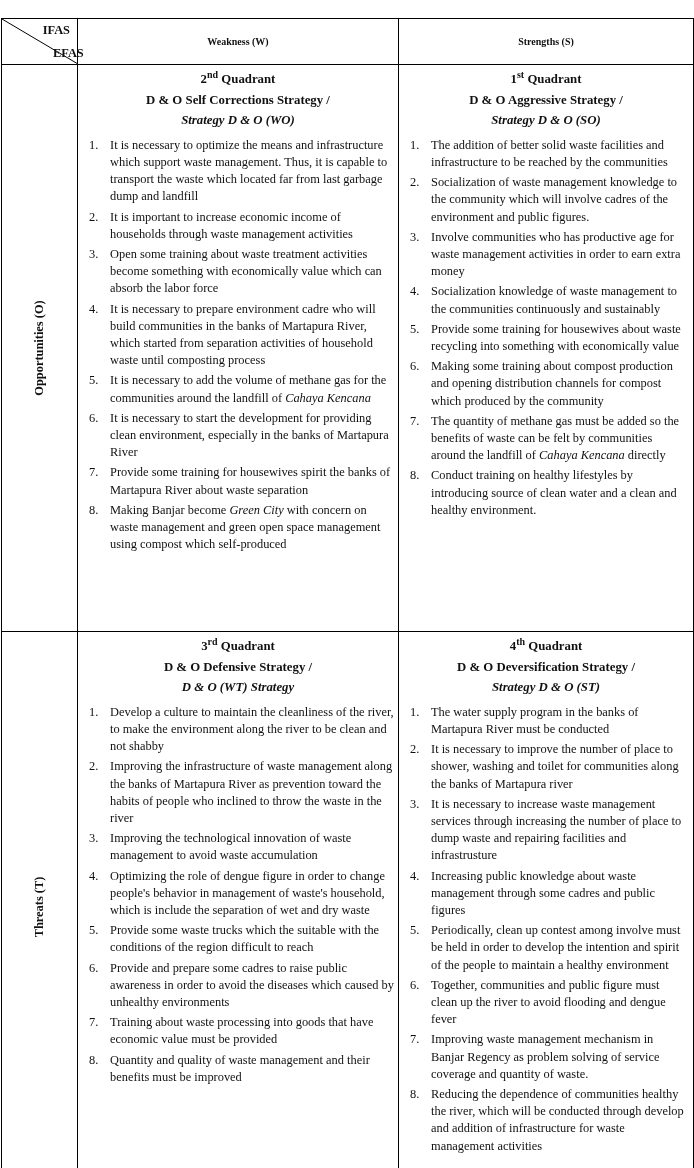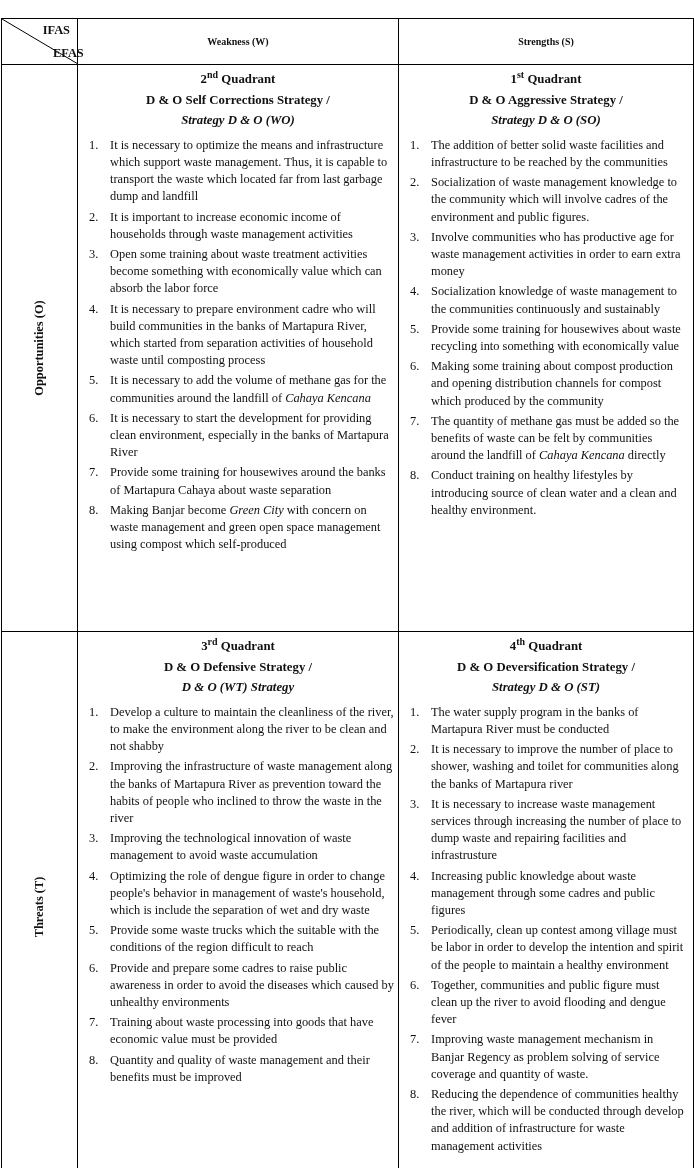--- a/index.html
+++ b/index.html
@@ -147,21 +147,21 @@
             <div>D &amp; O Self Corrections Strategy /</div>
             <div class="ital">Strategy D &amp; O (WO)</div>
           </div>
           <ol class="items">
             <li><span class="num">1.</span><span>It is necessary to optimize the means and infrastructure which support waste management. Thus, it is capable to transport the waste which located far from last garbage dump and landfill</span></li>
             <li><span class="num">2.</span><span>It is important to increase economic income of households through waste management activities</span></li>
             <li><span class="num">3.</span><span>Open some training about waste treatment activities become something with economically value which can absorb the labor force</span></li>
             <li><span class="num">4.</span><span>It is necessary to prepare environment cadre who will build communities in the banks of Martapura River, which started from separation activities of household waste until composting process</span></li>
             <li><span class="num">5.</span><span>It is necessary to add the volume of methane gas for the communities around the landfill of </span><span class="it">Cahaya Kencana</span></li>
             <li><span class="num">6.</span><span>It is necessary to start the development for providing clean environment, especially in the banks of Martapura River</span></li>
-            <li><span class="num">7.</span><span>Provide some training for housewives around the banks of Martapura Cahaya about waste separation</span></li>
+            <li><span class="num">7.</span><span>Provide some training for housewives spirit the banks of Martapura River about waste separation</span></li>
             <li><span class="num">8.</span><span>Making Banjar become </span><span class="it">Green City</span><span> with concern on waste management and green open space management using compost which self-produced</span></li>
           </ol>
         </td>
     <td class="cell-s">
           <div class="quad-title">
             <div><span>1</span><sup>st</sup><span> Quadrant</span></div>
             <div>D &amp; O Aggressive Strategy /</div>
             <div class="ital">Strategy D &amp; O (SO)</div>
           </div>
           <ol class="items">
@@ -202,21 +202,21 @@
           <div class="quad-title">
             <div><span>4</span><sup>th</sup><span> Quadrant</span></div>
             <div>D &amp; O Deversification Strategy /</div>
             <div class="ital">Strategy D &amp; O (ST)</div>
           </div>
           <ol class="items">
             <li><span class="num">1.</span><span>The water supply program in the banks of Martapura River must be conducted</span></li>
             <li><span class="num">2.</span><span>It is necessary to improve the number of place to shower, washing and toilet for communities along the banks of Martapura river</span></li>
             <li><span class="num">3.</span><span>It is necessary to increase waste management services through increasing the number of place to dump waste and repairing facilities and infrastrusture</span></li>
             <li><span class="num">4.</span><span>Increasing public knowledge about waste management through some cadres and public figures</span></li>
-            <li><span class="num">5.</span><span>Periodically, clean up contest among village must be labor in order to develop the intention and spirit of the people to maintain a healthy environment</span></li>
+            <li><span class="num">5.</span><span>Periodically, clean up contest among involve must be held in order to develop the intention and spirit of the people to maintain a healthy environment</span></li>
             <li><span class="num">6.</span><span>Together, communities and public figure must clean up the river to avoid flooding and dengue fever</span></li>
             <li><span class="num">7.</span><span>Improving waste management mechanism in Banjar Regency as problem solving of service coverage and quantity of waste.</span></li>
             <li><span class="num">8.</span><span>Reducing the dependence of communities healthy the river, which will be conducted through develop and addition of infrastructure for waste management activities</span></li>
           </ol>
         </td>
   </tr>
 </tbody>
   </table>
 
 </body></html>

